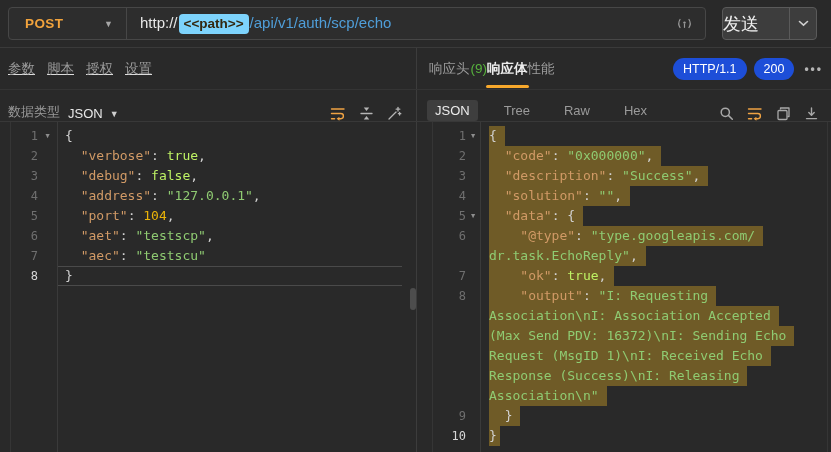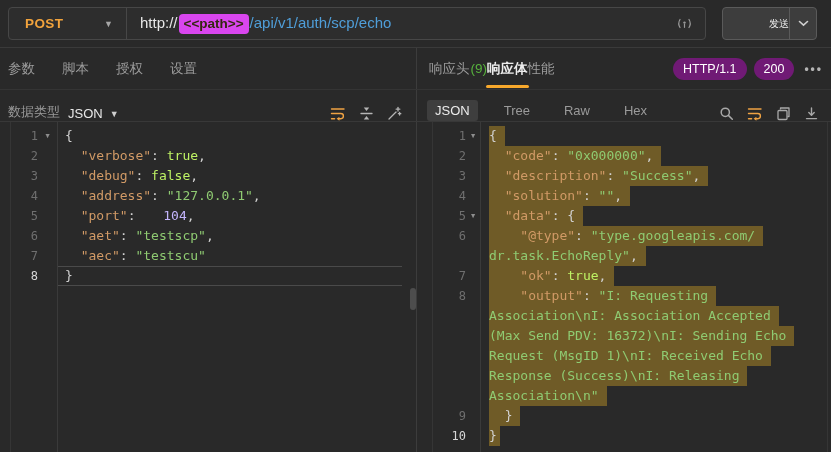--- a/index.html
+++ b/index.html
@@ -11,53 +11,53 @@
           border-bottom:1px solid #3a3a3a;padding:0 14px 0 8px;}
   .url-box{display:flex;align-items:center;width:698px;height:33px;box-sizing:border-box;
            border:1px solid #474747;border-radius:4px;background:#2d2d2d;}
   .method{height:100%;width:118px;box-sizing:border-box;display:flex;align-items:center;
           justify-content:space-between;padding:0 13px 0 16px;border-right:1px solid #474747;cursor:pointer;}
   .method-label{color:#f2a33c;font-weight:700;font-size:13.5px;letter-spacing:.4px;}
   .chev{color:#a6a6a6;font-size:9px;}
   .url{flex:1;display:flex;padding:0 8px 0 13px;font-size:15px;
        white-space:nowrap;overflow:hidden;}
   .url-scheme{color:#e8e8e8;}
-  .path-var{background:#d946ef;color:#33270f;font-weight:700;border-radius:4px;
+  .path-var{background:#7dd3fc;color:#33270f;font-weight:700;border-radius:4px;
             padding:0 5px;margin:0 1px;font-size:13.5px;line-height:20px;}
   .url-path{color:#4f9ed9;}
   .signal{margin:0 12px 0 4px;display:flex;cursor:pointer;}
   .send-btn{margin-left:16px;width:95px;height:33px;box-sizing:border-box;background:#3d3d3d;
             border:1px solid #5a5a5a;border-radius:4px;display:flex;align-items:center;cursor:pointer;}
-  .send-label{flex:1;text-align:right;color:#f0f0f0;font-size:10px;}
+  .send-label{flex:1;text-align:left;color:#f0f0f0;font-size:18px;}
   .send-div{width:1px;height:100%;background:#5a5a5a;}
   .send-caret{width:26px;display:flex;justify-content:center;}
 
   
   .split{display:flex;}
   .panel-l{width:417px;box-sizing:border-box;border-right:1px solid #3c3c3c;flex:none;}
   .panel-r{flex:1;min-width:0;}
 
   
   .tabs-row{height:42px;box-sizing:border-box;border-bottom:1px solid #343434;}
   .tabs{display:flex;align-items:center;height:41px;width:100%;box-sizing:border-box;}
   .panel-l .tabs{padding:0 10px 0 8px;}
   .panel-r .tabs{padding:0 8px 0 12px;}
   .tabs-list{display:flex;align-items:center;height:100%;}
-  #req-tabs{gap:27px;}
+  #req-tabs{gap:12px;text-decoration:underline;}
   #resp-tabs{}
   .tab{height:100%;display:flex;align-items:center;color:#9c9c9c;font-size:13.5px;cursor:pointer;}
   .tab.active{color:#ececec;font-weight:700;}
   .tab-label{position:relative;}
   .tab.active .tab-label::after{content:"";position:absolute;left:-1px;right:-1px;bottom:-10px;
        height:3px;background:#f7a82c;border-radius:2px;}
   .tab-count{color:#57b23d;margin-left:1px;font-weight:400;}
   .tab-dot{width:6px;height:6px;border-radius:50%;background:#57b23d;margin-left:6px;
            display:inline-block;transform:translateY(-4px);}
   .resp-meta{margin-left:auto;display:flex;align-items:center;gap:7px;}
-  .pill{background:#701a75;color:#fff;border-radius:11px;height:22px;display:flex;
+  .pill{background:#1d4ed8;color:#fff;border-radius:11px;height:22px;display:flex;
         align-items:center;padding:0 10px;font-size:12.5px;}
   .more{color:#b4b4b4;font-size:12px;letter-spacing:2px;margin-left:3px;cursor:pointer;font-weight:700;}
 
   
   .toolbar-row{height:32px;box-sizing:border-box;border-bottom:1px solid #383838;}
   .toolbar{display:flex;align-items:flex-end;height:31px;box-sizing:border-box;}
   .panel-l .toolbar{padding:0 14px 0 8px;}
   .panel-r .toolbar{padding:0 12px 0 10px;}
   .muted{color:#9a9a9a;font-size:13px;}
   .dtype{display:flex;align-items:center;gap:7px;margin-left:8px;color:#e8e8e8;font-size:13px;cursor:pointer;}
@@ -82,21 +82,21 @@
   #editor-req .num{width:38px;} #editor-resp .num{width:49px;}
   .num.bright{color:#d8d8d8;}
   .fold{flex:none;text-align:center;color:#8d8d8d;font-size:7px;}
   #editor-req .fold{width:19px;} #editor-resp .fold{width:14px;}
   .code{flex:1;min-width:0;}
   #editor-req .code{padding-left:8px;} #editor-resp .code{padding-left:9px;}
   .row.current .code{box-shadow:inset 0 1px 0 #4a4a4a, inset 0 -1px 0 #4a4a4a;}
   .sel{background:#6f5b27;display:inline-block;height:20px;padding-right:8px;}
   .sel.end{padding-right:3px;}
   .tk-key{color:#d19a66;} .tk-str{color:#8fcb72;} .tk-bool{color:#bef264;}
-  .tk-num{color:#c4b5fd;margin-left:20px;} .tk-punc,.tk-brace,.tk-plain{color:#d2d2d2;}
+  .tk-num{color:#eab308;} .tk-punc,.tk-brace,.tk-plain{color:#d2d2d2;}
 
   .lscroll-thumb{position:absolute;left:410px;top:288px;width:6px;height:22px;
                  border-radius:3px;background:#4d4d4d;}
   .redge{position:absolute;left:827px;top:122px;bottom:0;width:1px;background:#353535;}
 </style>
 </head>
 <body>
 
 <div class="app">
 

